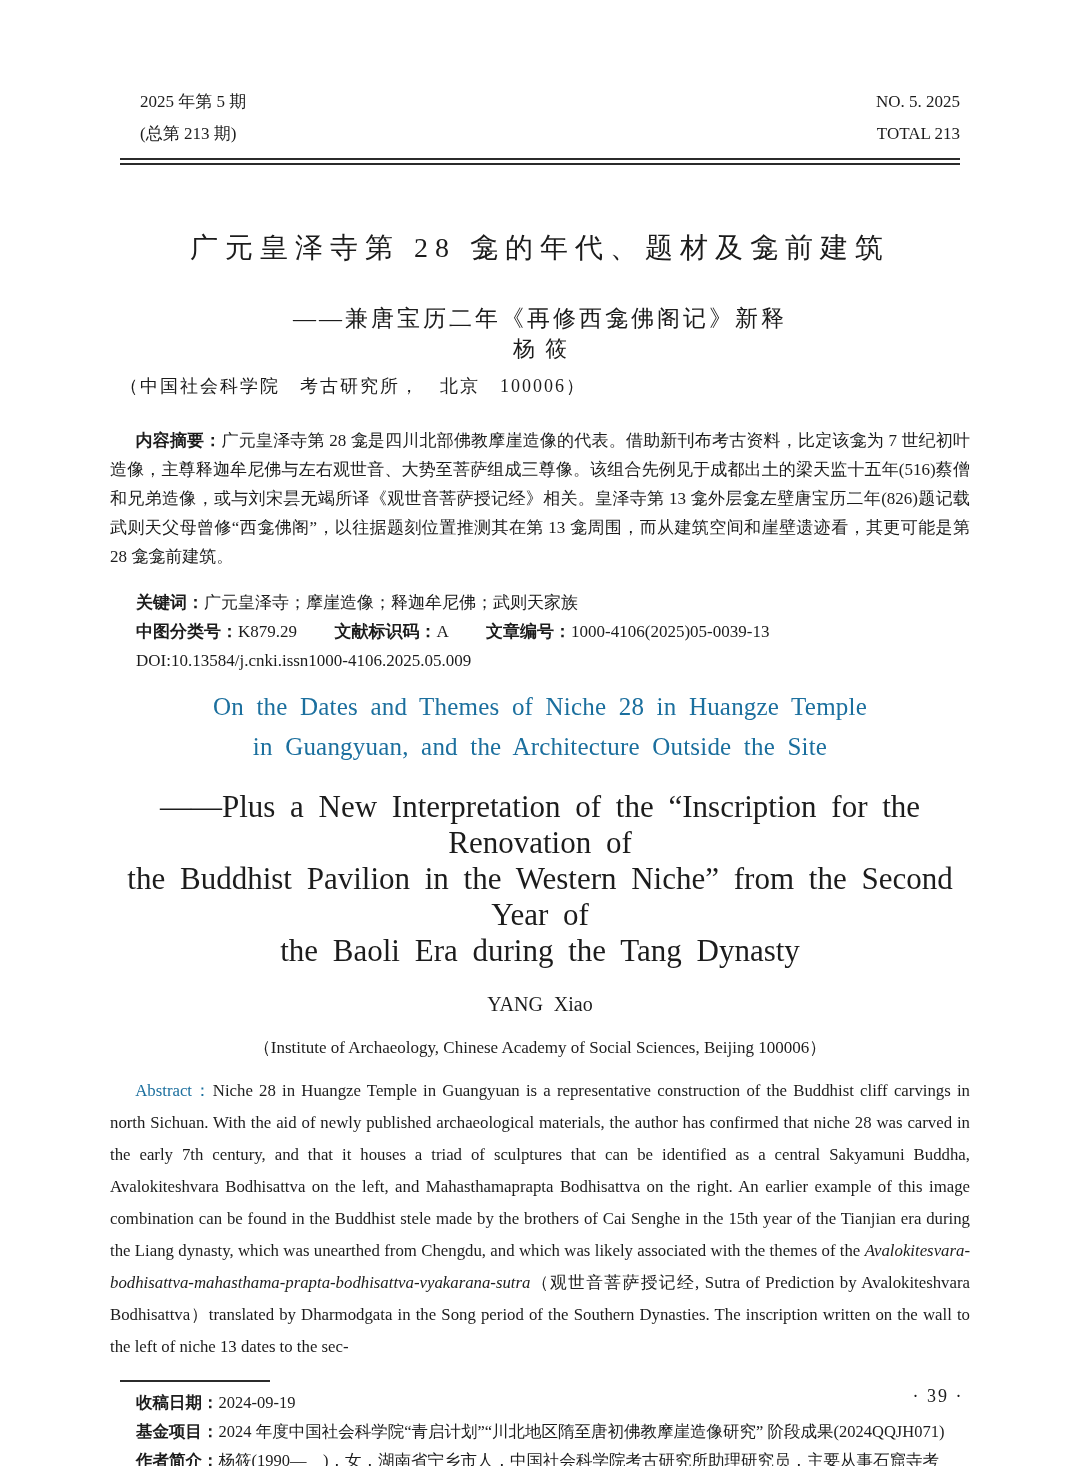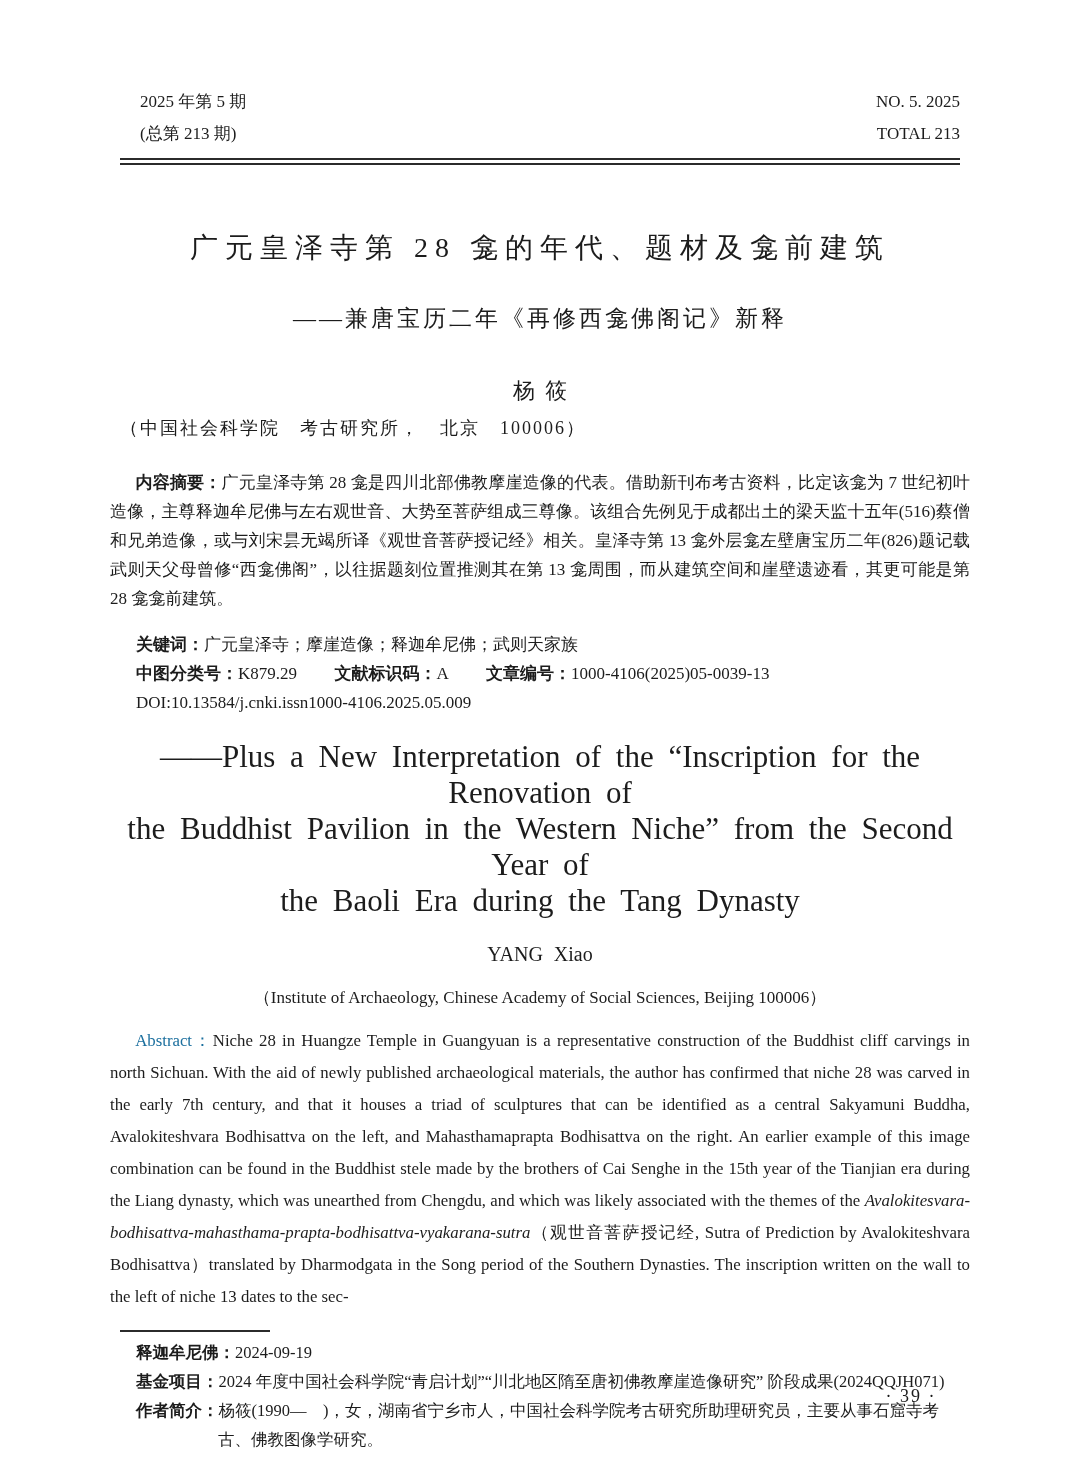--- a/index.html
+++ b/index.html
@@ -34,21 +34,21 @@
   
   .title-cn{
     margin-top:64px;text-align:center;
     font-size:28px;font-weight:400;letter-spacing:7px;
   }
   .subtitle-cn{
     margin-top:36px;text-align:center;
     font-size:23px;letter-spacing:3px;
   }
   .author-cn{
-    margin-top:42px;text-align:center;
+    text-align:center;
     font-size:22px;letter-spacing:10px;text-indent:10px;
   }
   .affil-cn{
     margin-top:10px;text-align:left;
     font-size:18px;letter-spacing:2px;
   }
 
   
   .abstract-cn{
     margin-top:28px;
@@ -94,21 +94,21 @@
   .fn-rule{
     margin:14px 0 6px 10px;
     width:150px;border-top:2px solid #2b2b2b;
   }
   .footnotes{font-size:16.5px;line-height:29px;}
   .fn-line{padding-left:26px;}
   .fn-bio{padding-left:108px;text-indent:-82px;}
 
   
   .page-number{
-    position:absolute;top:1386px;left:861px;width:100px;
+    position:absolute;top:1386px;left:888px;width:100px;
     text-align:center;font-size:18px;letter-spacing:2px;
   }
 </style>
 </head>
 <body>
 
 <div class="page">
 
   <div class="content journal-header">
     <div class="jh-left">
@@ -130,37 +130,41 @@
   </div>
 
   <div class="wide">
     <p class="abstract-cn"><span class="label-hei">内容摘要：</span><span>广元皇泽寺第 28 龛是四川北部佛教摩崖造像的代表。借助新刊布考古资料，比定该龛为 7 世纪初叶造像，主尊释迦牟尼佛与左右观世音、大势至菩萨组成三尊像。该组合先例见于成都出土的梁天监十五年(516)蔡僧和兄弟造像，或与刘宋昙无竭所译《观世音菩萨授记经》相关。皇泽寺第 13 龛外层龛左壁唐宝历二年(826)题记载武则天父母曾修“西龛佛阁”，以往据题刻位置推测其在第 13 龛周围，而从建筑空间和崖壁遗迹看，其更可能是第 28 龛龛前建筑。</span></p>
     <div class="meta-line"><span class="label-hei">关键词：</span><span>广元皇泽寺；摩崖造像；释迦牟尼佛；武则天家族</span></div>
     <div class="meta-line"><span class="meta-gap"><span class="label-hei">中图分类号：</span><span>K879.29</span></span><span class="meta-gap"><span class="label-hei">文献标识码：</span><span>A</span></span><span><span class="label-hei">文章编号：</span><span>1000-4106(2025)05-0039-13</span></span></div>
     <div class="meta-line">DOI:10.13584/j.cnki.issn1000-4106.2025.05.009</div>
   </div>
 
   <div class="content">
+    <div class="title-en">
+      <div>On the Dates and Themes of Niche 28 in Huangze Temple</div>
+      <div>in Guangyuan, and the Architecture Outside the Site</div>
+    </div>
     <div class="subtitle-en">
       <div>——Plus a New Interpretation of the “Inscription for the Renovation of</div>
       <div>the Buddhist Pavilion in the Western Niche” from the Second Year of</div>
       <div>the Baoli Era during the Tang Dynasty</div>
     </div>
     <div class="author-en">YANG Xiao</div>
     <div class="affil-en">（Institute of Archaeology, Chinese Academy of Social Sciences, Beijing 100006）</div>
   </div>
 
   <div class="wide">
     <p class="abstract-en"><span class="label-en">Abstract：</span><span><span>Niche 28 in Huangze Temple in Guangyuan is a representative construction of the Buddhist cliff carvings in north Sichuan. With the aid of newly published archaeological materials, the author has confirmed that niche 28 was carved in the early 7th century, and that it houses a triad of sculptures that can be identified as a central Sakyamuni Buddha, Avalokiteshvara Bodhisattva on the left, and Mahasthamaprapta Bodhisattva on the right. An earlier example of this image combination can be found in the Buddhist stele made by the brothers of Cai Senghe in the 15th year of the Tianjian era during the Liang dynasty, which was unearthed from Chengdu, and which was likely associated with the themes of the </span><span class="italic">Avalokitesvara-bodhisattva-mahasthama-prapta-bodhisattva-vyakarana-sutra</span><span>（观世音菩萨授记经, Sutra of Prediction by Avalokiteshvara Bodhisattva）translated by Dharmodgata in the Song period of the Southern Dynasties. The inscription written on the wall to the left of niche 13 dates to the sec-</span></span></p>
   </div>
 
   <div class="wide">
     <div class="fn-rule"></div>
     <div class="footnotes">
-      <div class="fn-line"><span class="label-hei">释迦牟尼佛：</span><span>2024-09-19</span></div>
+      <div class="fn-line"><span class="label-hei">收稿日期：</span><span>2024-09-19</span></div>
       <div class="fn-line"><span class="label-hei">基金项目：</span><span>2024 年度中国社会科学院“青启计划”“川北地区隋至唐初佛教摩崖造像研究” 阶段成果(2024QQJH071)</span></div>
       <div class="fn-bio"><span class="label-hei">作者简介：</span><span>杨筱(1990—　)，女，湖南省宁乡市人，中国社会科学院考古研究所助理研究员，主要从事石窟寺考古、佛教图像学研究。</span></div>
     </div>
   </div>
 
   <div class="page-number">· 39 ·</div>
 
 </div>
 
 </body></html>

